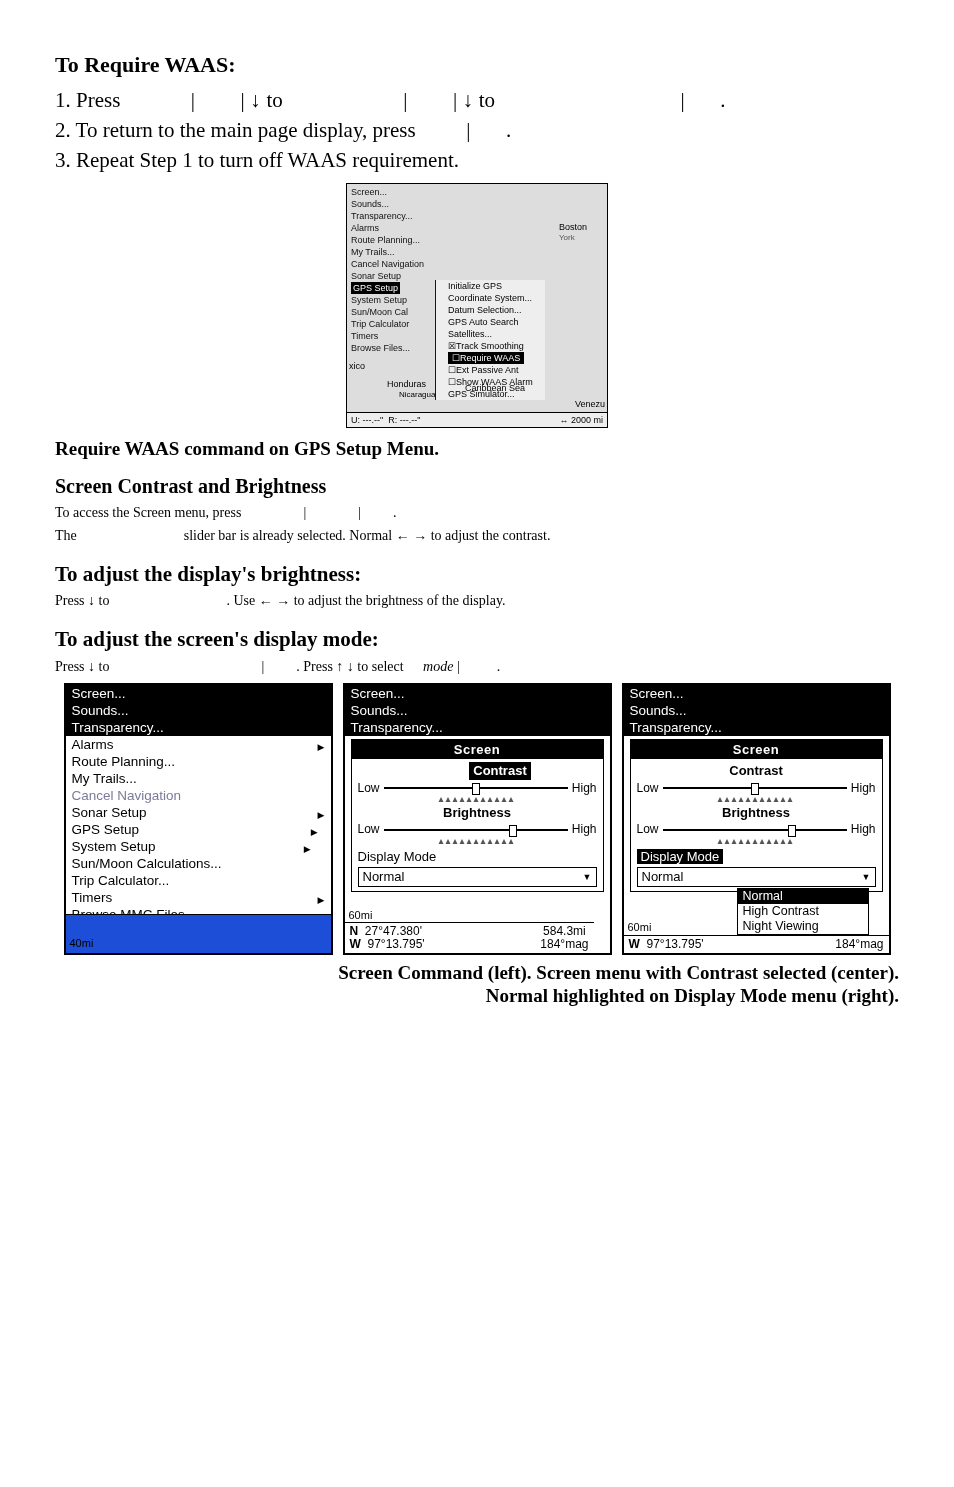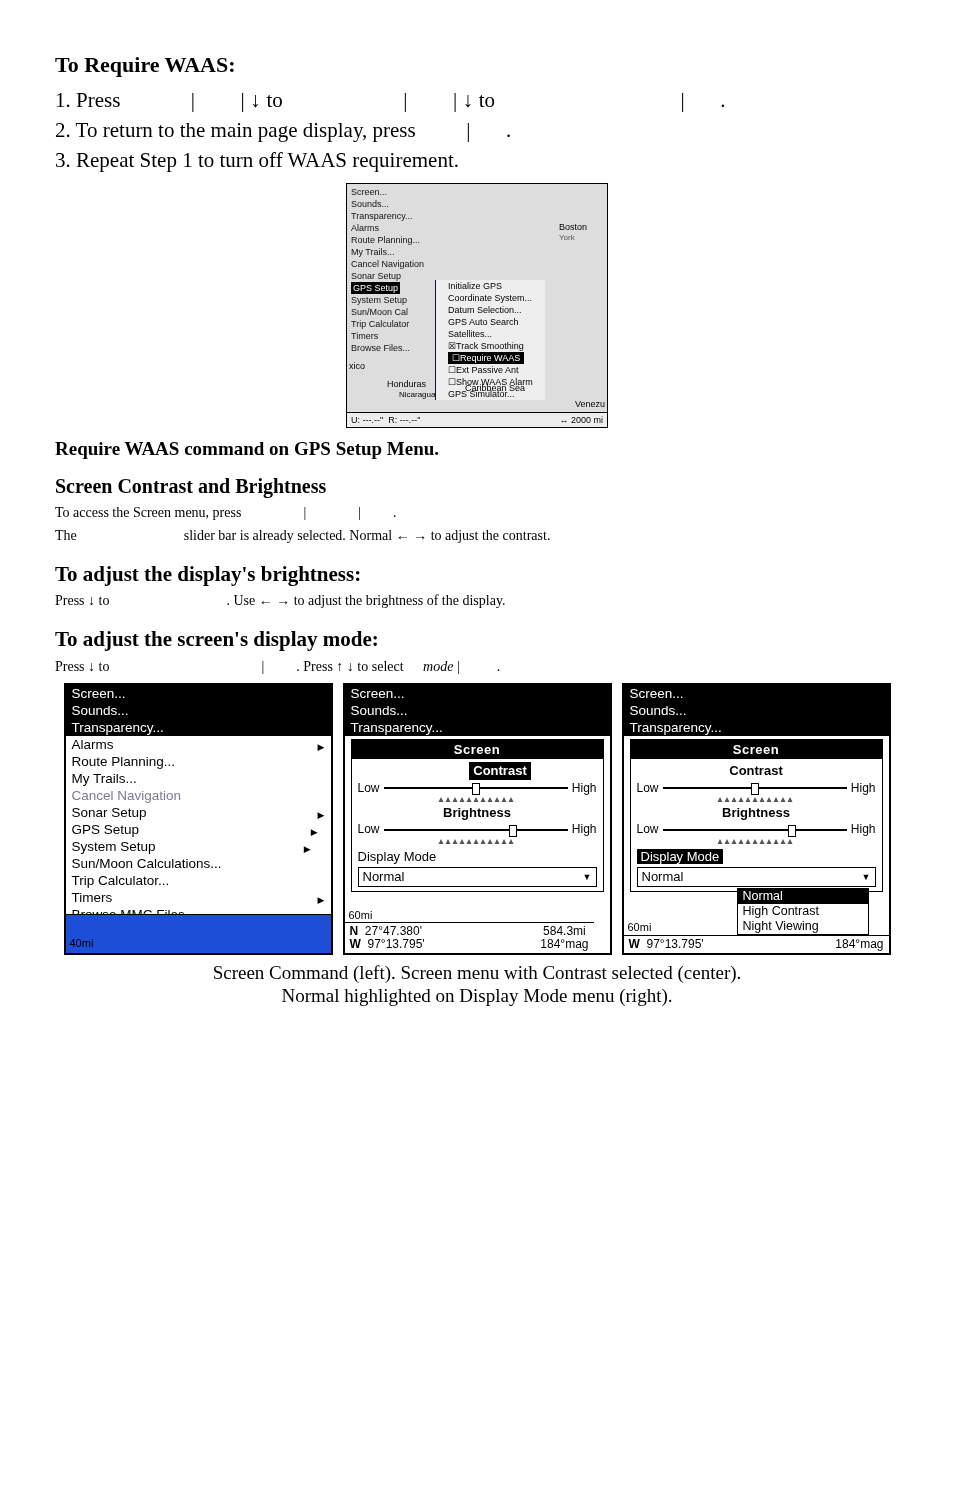--- a/index.html
+++ b/index.html
@@ -68,21 +68,21 @@
   .panel .thumb { position:absolute; top:-4px; width:6px; height:10px; background:#fff; border:1px solid #000; }
   .panel .ticks { letter-spacing:2px; font-size:10px; text-align:center; line-height:6px; color:#555; }
   .panel .dm-row { display:flex; align-items:center; gap:4px; margin-top:2px; }
   .panel .dm-box { flex:1; border:1px solid #000; padding:0 4px; background:#fff; display:flex; justify-content:space-between; align-items:center; height:18px; }
   .panel .dm-box .dd { font-size:9px; }
   .panel .coords { border-top:1px solid #000; font-size:12px; padding:2px 5px; display:flex; justify-content:space-between; background:#fff; }
   .panel .coords .col { line-height:13px; }
   .panel .dm-list { position:absolute; right:20px; bottom:32px; border:1px solid #000; background:#fff; font-size:12.5px; width:130px; }
   .panel .dm-list div { padding:0 5px; line-height:15px; }
   .panel .dm-list .sel { background:#000; color:#fff; }
-  .caption2 { text-align:center; font-weight:normal; font-family: Georgia, serif; font-size:19px; margin-top:6px; line-height:1.25; }
+  .caption2 { text-align:right; font-weight:bold; font-family: Georgia, serif; font-size:19px; margin-top:6px; line-height:1.25; }
   .spacer { display:inline-block; }
 </style>
 </head>
 <body>
 
 <div class="h-waas">To Require WAAS:</div>
 
 <div class="step">
   <span>1. Press</span>
   <span class="spacer" style="width:60px"></span>

